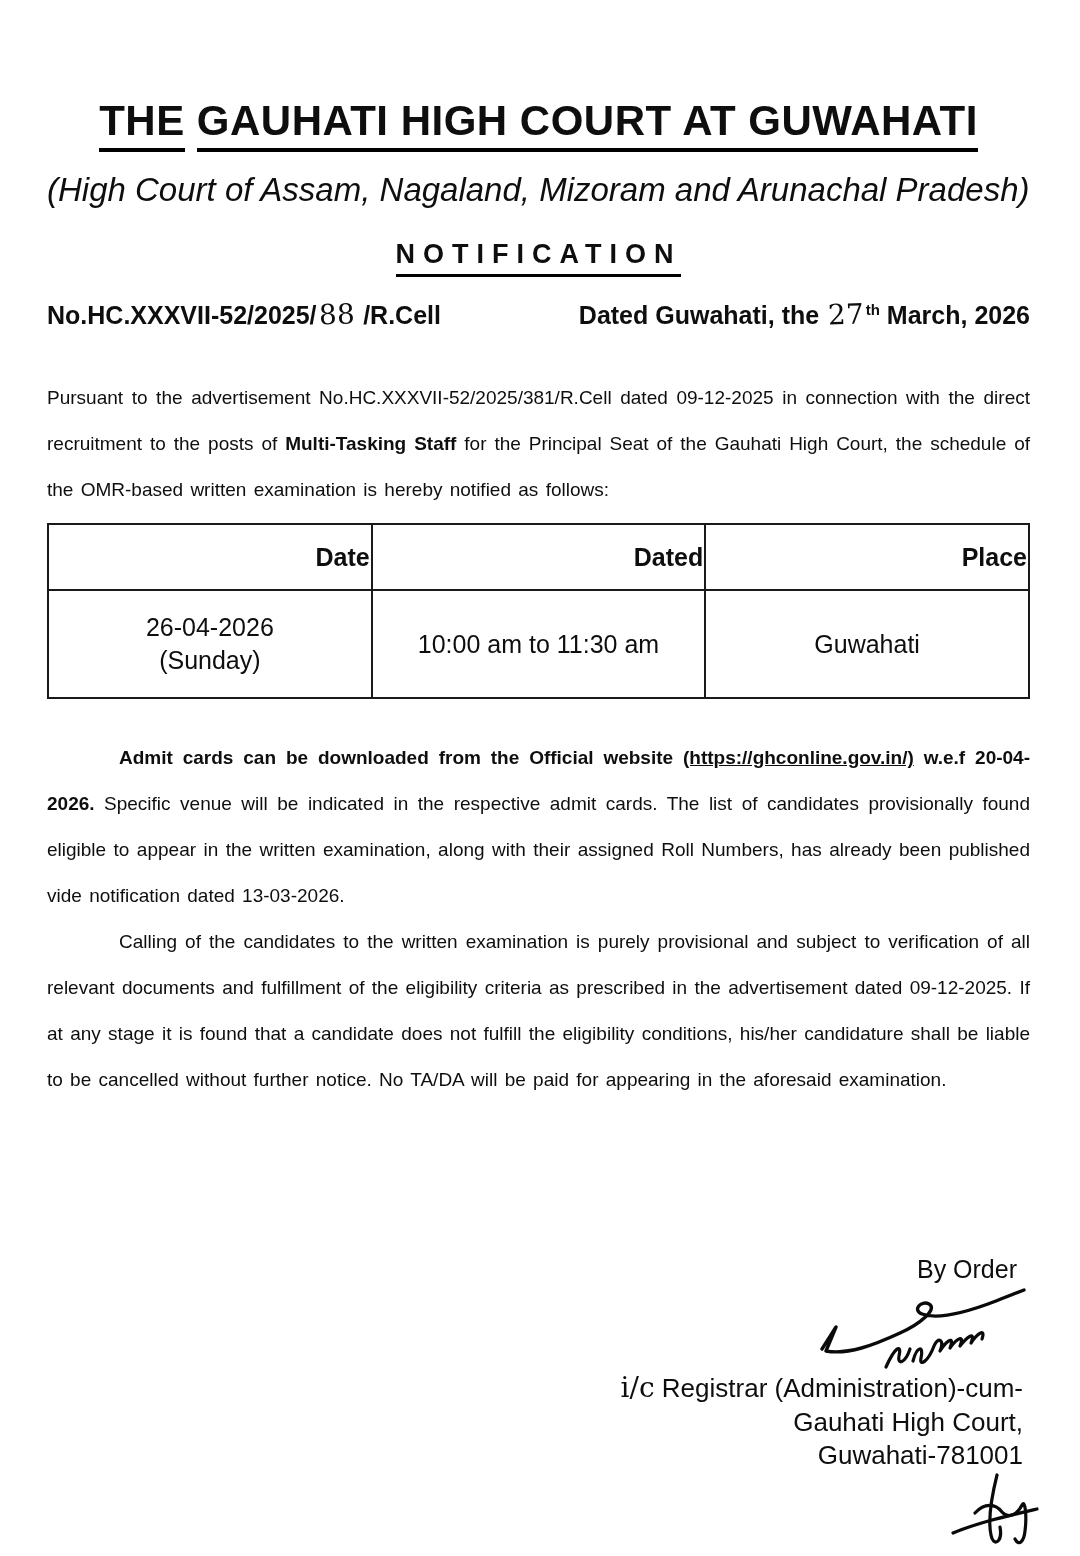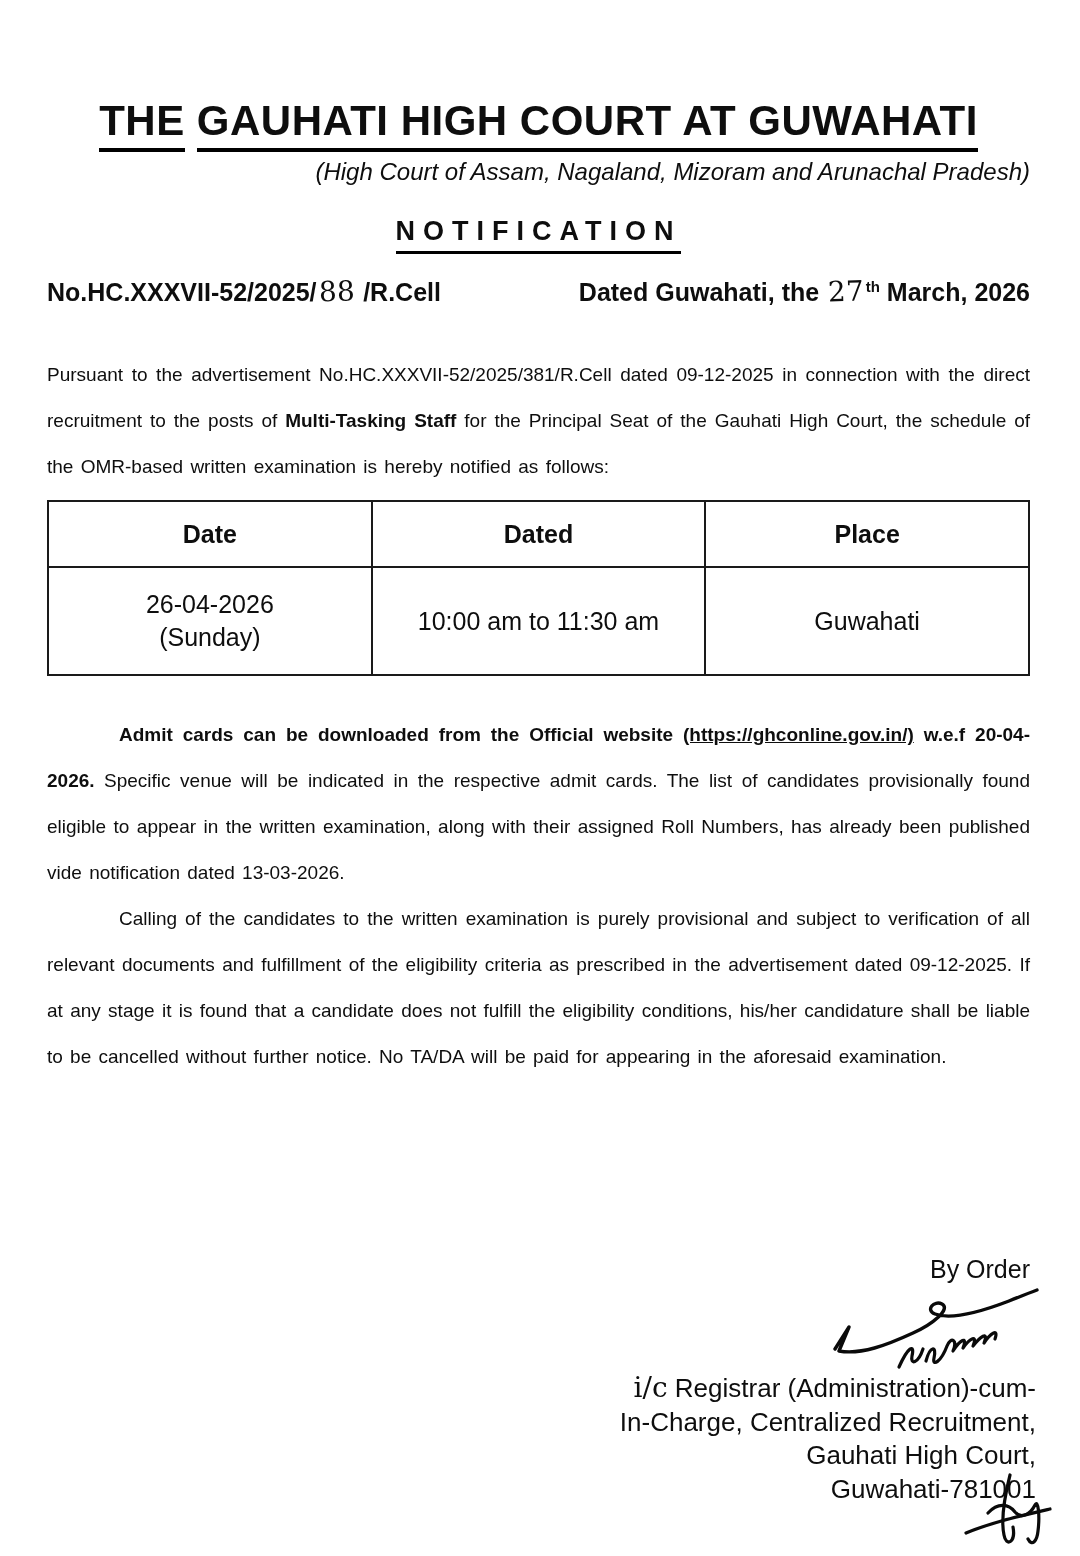--- a/index.html
+++ b/index.html
@@ -19,24 +19,24 @@
     margin:98px 0 0 0;
     text-align:center;
     font-size:42px;
     font-weight:bold;
     letter-spacing:0.5px;
     line-height:1.1;
     white-space:nowrap;
   }
   .doc-title .u{border-bottom:4px solid #000;padding-bottom:4px;}
   .doc-subtitle{
-    margin-top:14px;
-    text-align:right;
+    margin-top:27px;
+    text-align:left;
     font-style:italic;
-    font-size:24px;
+    font-size:33px;
   }
   .doc-heading{
     margin-top:30px;
     text-align:center;
     font-size:27px;
     font-weight:bold;
   }
   .doc-heading .u{
     border-bottom:3px solid #000;
     padding-bottom:5px;
@@ -77,30 +77,30 @@
     margin-top:10px;
     width:100%;
     border-collapse:collapse;
   }
   table.schedule th, table.schedule td{
     border:2.5px solid #1a1a1a;
     text-align:center;
     vertical-align:middle;
     font-size:25px;
   }
-  table.schedule th{height:62px;font-weight:bold;}
+  table.schedule th{height:62px;font-weight:bold;text-align:right;}
   table.schedule td{height:104px;font-weight:normal;line-height:33px;}
   table.schedule col.c1{width:33%;}
   table.schedule col.c2{width:34%;}
   table.schedule col.c3{width:33%;}
   
   .closing{
     position:absolute;
     top:1253px;
-    right:44px;
+    right:57px;
     width:470px;
     text-align:right;
   }
   .by-order{font-size:25px;line-height:32px;padding-right:6px;}
   .sig-main{
     position:absolute;
     top:32px;
     right:-8px;
     width:215px;
     height:88px;
@@ -174,21 +174,20 @@
     <div class="by-order">By Order</div>
 
     <svg class="sig-main" viewBox="0 0 215 88" xmlns="http://www.w3.org/2000/svg">
       <path d="M6 64 L20 42 L10 66 C 32 70, 58 60, 84 48 C 104 39, 122 24, 113 19 C 105 15, 96 25, 106 29 C 122 35, 154 26, 180 16 C 190 12, 200 8, 208 5" stroke-width="3.4"></path>
       <path d="M70 82 C 79 62, 86 58, 83 71 C 81 80, 89 79, 94 64" stroke-width="3.2"></path>
       <path d="M97 76 C 101 61, 108 60, 105 73 C 103 82, 112 77, 118 61 C 122 51, 129 55, 124 66 C 131 55, 139 50, 134 63 C 141 53, 149 49, 144 61 C 151 52, 160 45, 155 58 C 161 49, 170 42, 166 54" stroke-width="3.2"></path>
     </svg>
 
     <div class="registrar">
       <div><span class="hand-ic">i/c</span><span> Registrar (Administration)-cum-</span></div>
-      <div>In-Charge, Centralized Recruitment,</div>
       <div>Gauhati High Court,</div>
       <div>Guwahati-781001</div>
     </div>
 
     <svg class="sig-corner" viewBox="0 0 100 84" xmlns="http://www.w3.org/2000/svg">
       <path d="M8 64 C 32 54, 58 48, 92 40" stroke-width="3.2"></path>
       <path d="M52 6 C 46 30, 43 52, 46 66 C 48 78, 58 74, 55 58" stroke-width="3.2"></path>
       <path d="M30 44 C 40 33, 51 35, 57 43 C 63 50, 72 46, 77 36 C 80 30, 82 46, 80 62 C 79 72, 74 78, 70 70" stroke-width="3.2"></path>
     </svg>
   </div>

